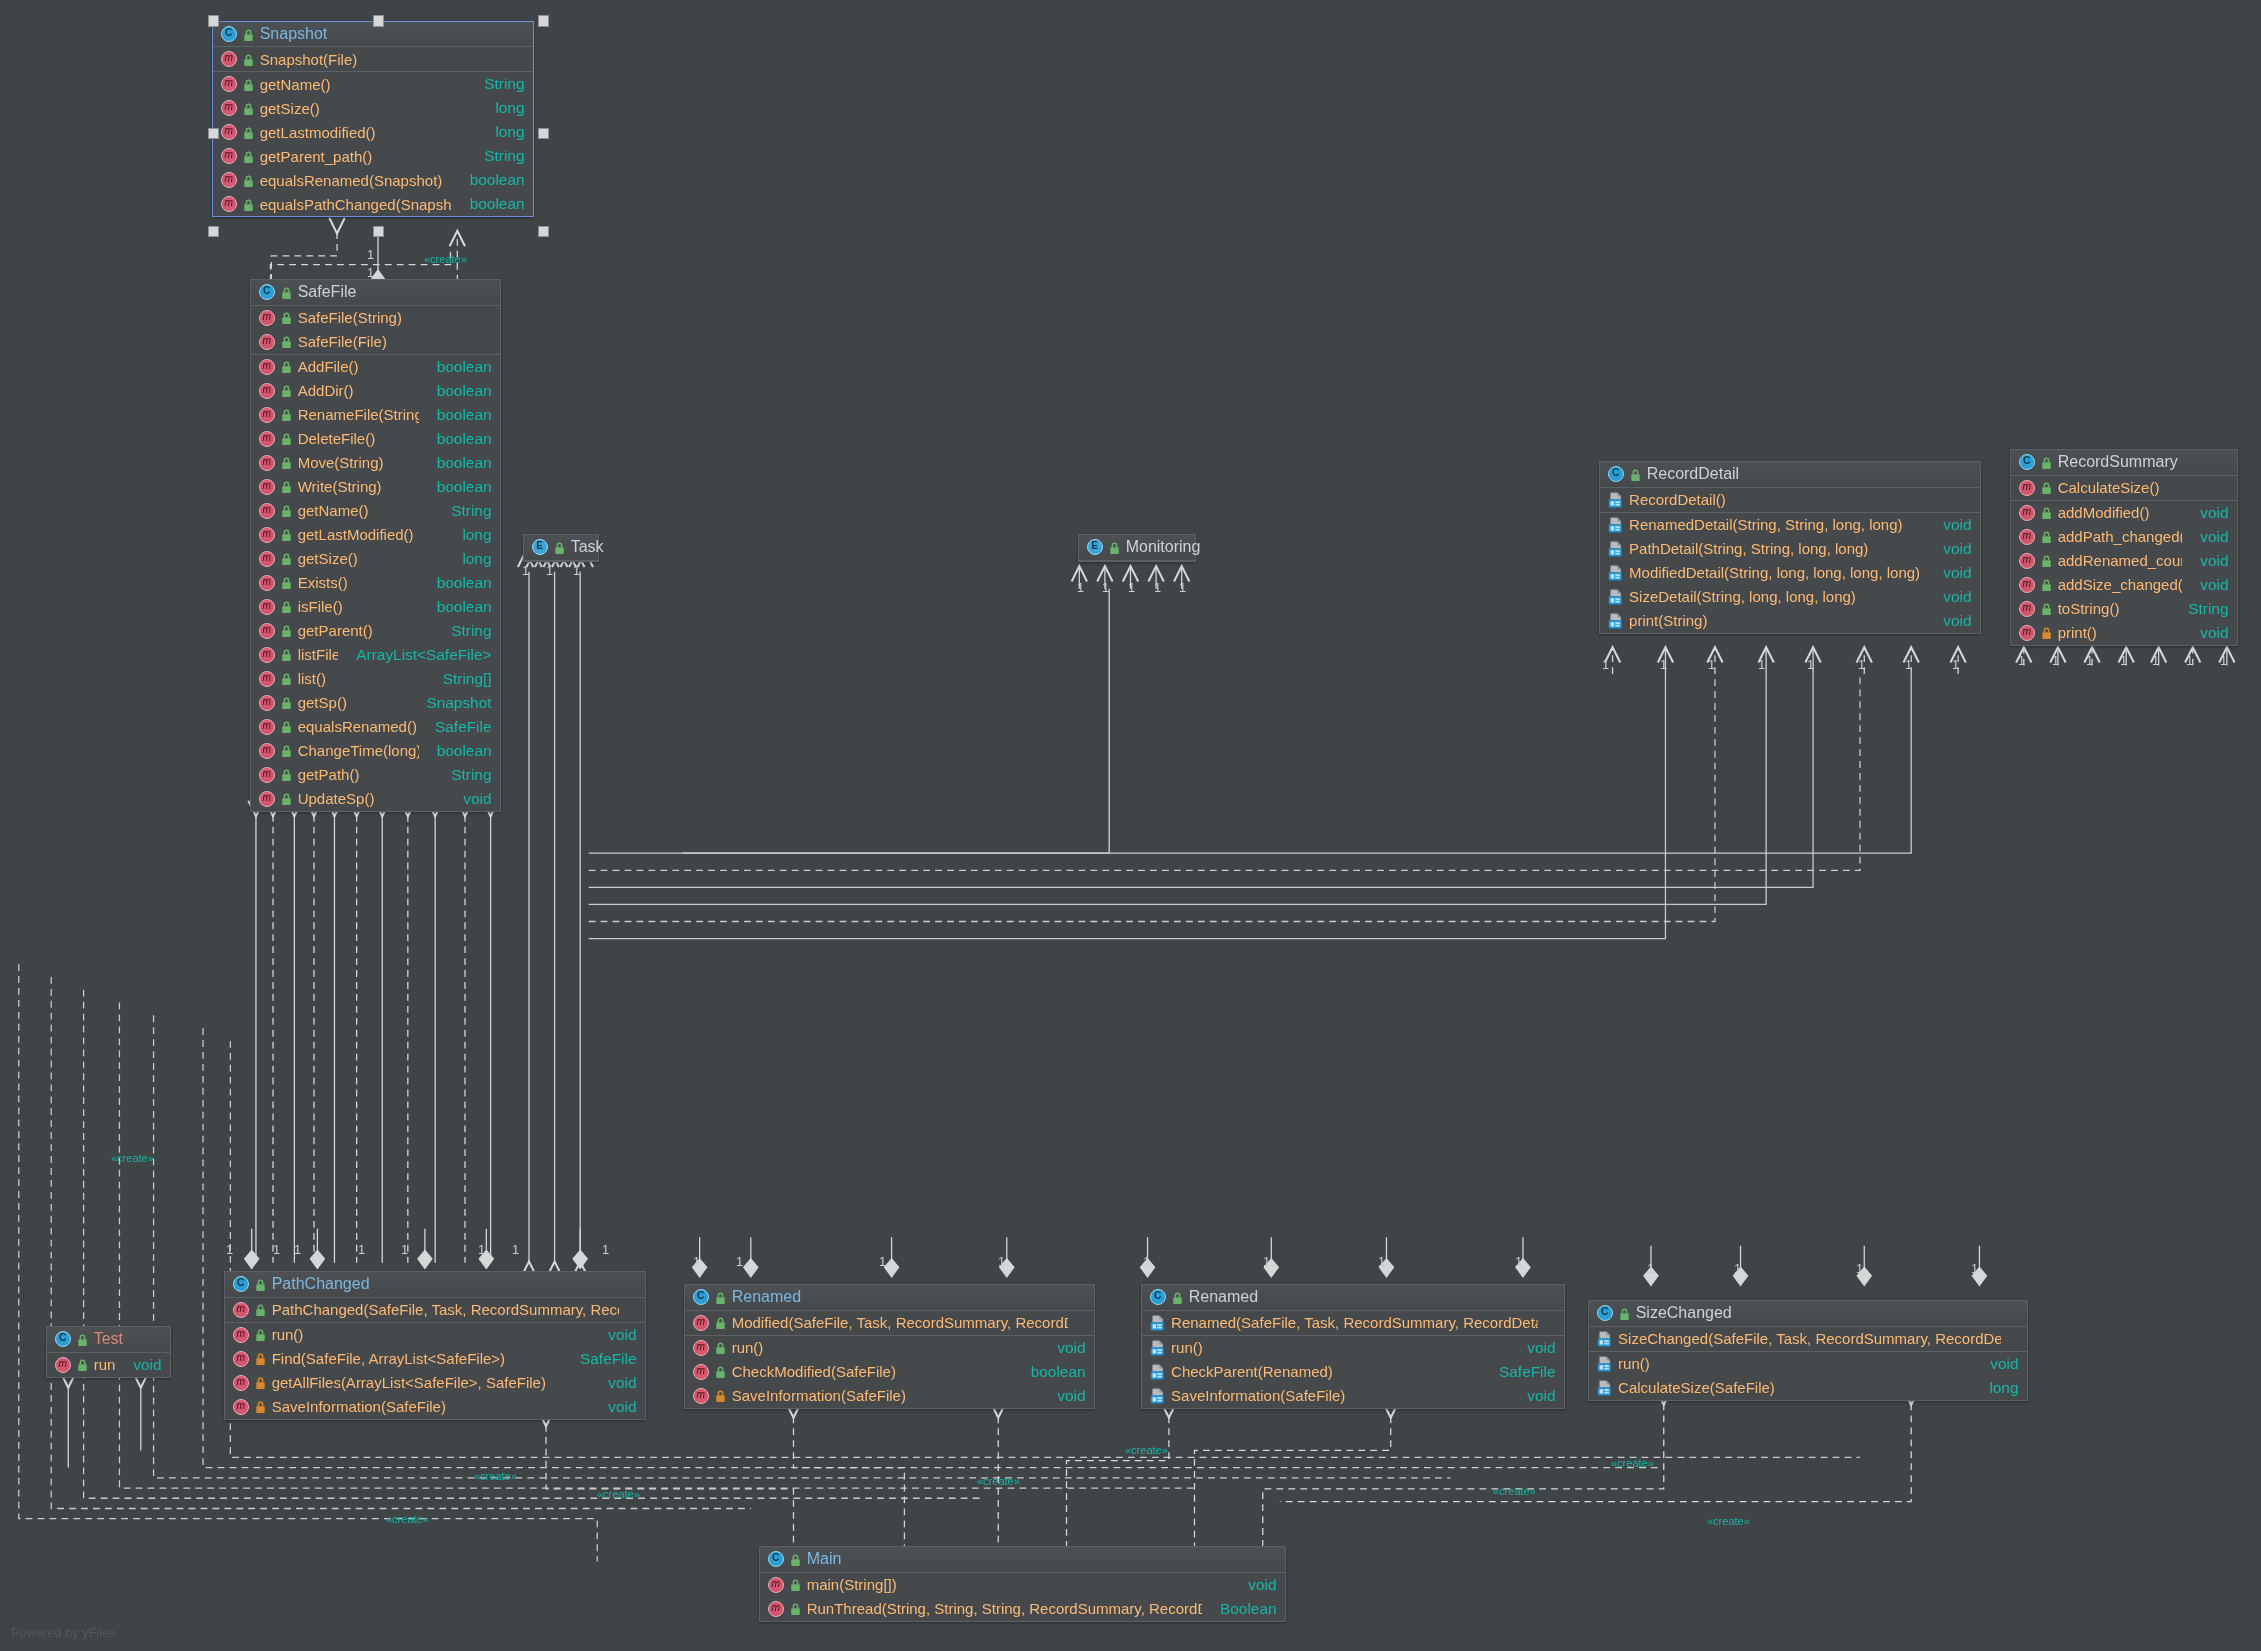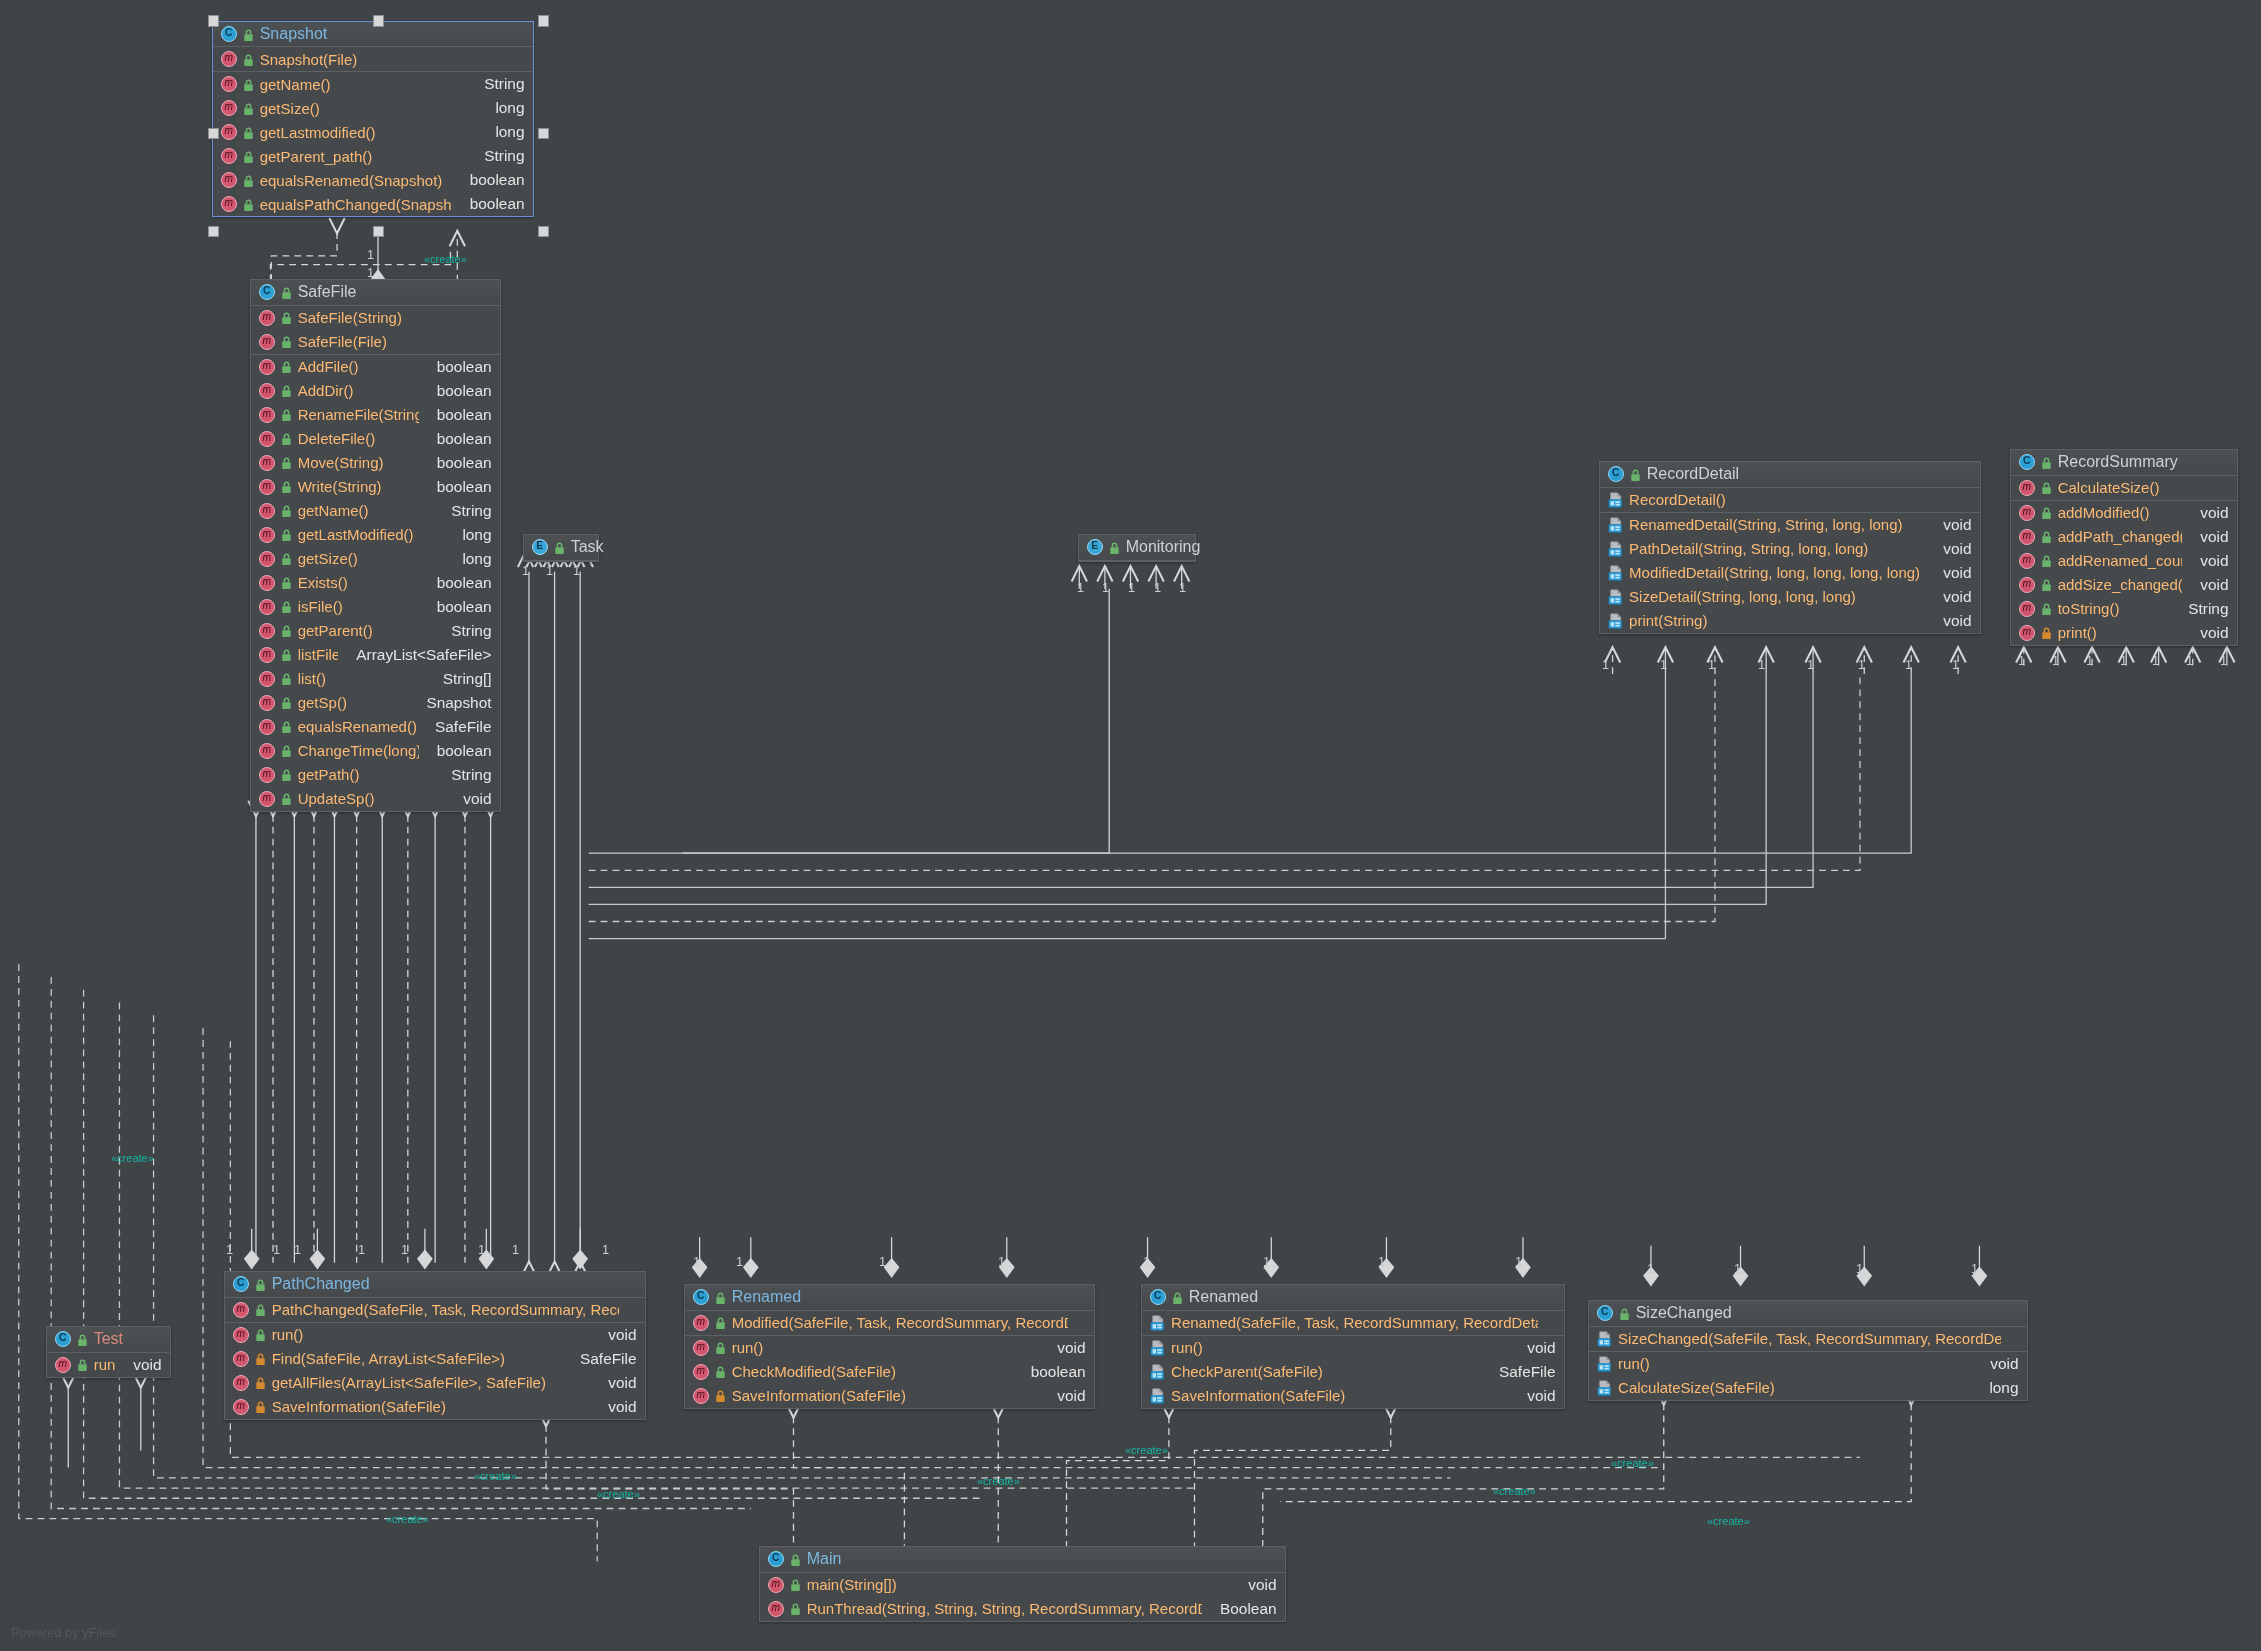--- a/index.html
+++ b/index.html
@@ -40,21 +40,21 @@
   .sect{border-bottom:0.9px solid #5b6164;}
   .sect:last-child{border-bottom:none;}
 
   .row{
     display:flex;align-items:center;gap:6px;
     padding:1.7px 8.5px 1.7px 7.7px;
     height:24px;box-sizing:border-box;
     white-space:nowrap;
   }
   .row .nm{font-size:15px;color:#fdba74;overflow:hidden;}
-  .row .ret{margin-left:auto;font-size:15.4px;color:#e5e5e5;padding-left:12px;text-align:right;}
+  .row .ret{margin-left:auto;font-size:15.4px;color:#14b8a6;padding-left:12px;text-align:right;}
 
   
   .ic{flex:0 0 auto;display:inline-block;position:relative;}
   .ic-class{width:16px;height:16px;border-radius:50%;
     background:#2b9fd4;border:1.7px solid #8fd6f0;box-sizing:border-box;
     color:#0c3b52;font-size:10.2px;font-weight:bold;line-height:12.8px;text-align:center;}
   .ic-enum{width:16px;height:16px;border-radius:50%;
     background:#3aa7d8;border:1.7px solid #9ad8ef;box-sizing:border-box;
     color:#0c3b52;font-size:10.2px;font-weight:bold;line-height:12.8px;text-align:center;}
   .ic-method{width:16px;height:16px;border-radius:50%;
@@ -858,21 +858,21 @@
         </div>
         <div class="row">
           <span class="ic ic-file"><svg viewBox="0 0 18 19" width="15.4" height="16">
               <path d="M3 1 h8 l4 4 v6 h-12 z" fill="#b8bcbe" stroke="#8e9496" stroke-width="0.8"></path>
               <path d="M11 1 v4 h4" fill="#8e9496"></path>
               <rect x="1" y="9" width="15" height="9" rx="1" fill="#2d9cd8" stroke="#1d7aad" stroke-width="0.8"></rect>
               <rect x="3" y="11" width="4" height="5" fill="#bfe6f7"></rect>
               <rect x="8.5" y="11" width="5.5" height="2" fill="#bfe6f7"></rect>
               <rect x="8.5" y="14" width="5.5" height="2" fill="#bfe6f7"></rect>
             </svg></span>
-          <span class="nm">CheckParent(SafeFile)</span>
+          <span class="nm">CheckParent(Renamed)</span>
           <span class="ret">SafeFile</span>
         </div>
         <div class="row">
           <span class="ic ic-file"><svg viewBox="0 0 18 19" width="15.4" height="16">
               <path d="M3 1 h8 l4 4 v6 h-12 z" fill="#b8bcbe" stroke="#8e9496" stroke-width="0.8"></path>
               <path d="M11 1 v4 h4" fill="#8e9496"></path>
               <rect x="1" y="9" width="15" height="9" rx="1" fill="#2d9cd8" stroke="#1d7aad" stroke-width="0.8"></rect>
               <rect x="3" y="11" width="4" height="5" fill="#bfe6f7"></rect>
               <rect x="8.5" y="11" width="5.5" height="2" fill="#bfe6f7"></rect>
               <rect x="8.5" y="14" width="5.5" height="2" fill="#bfe6f7"></rect>

